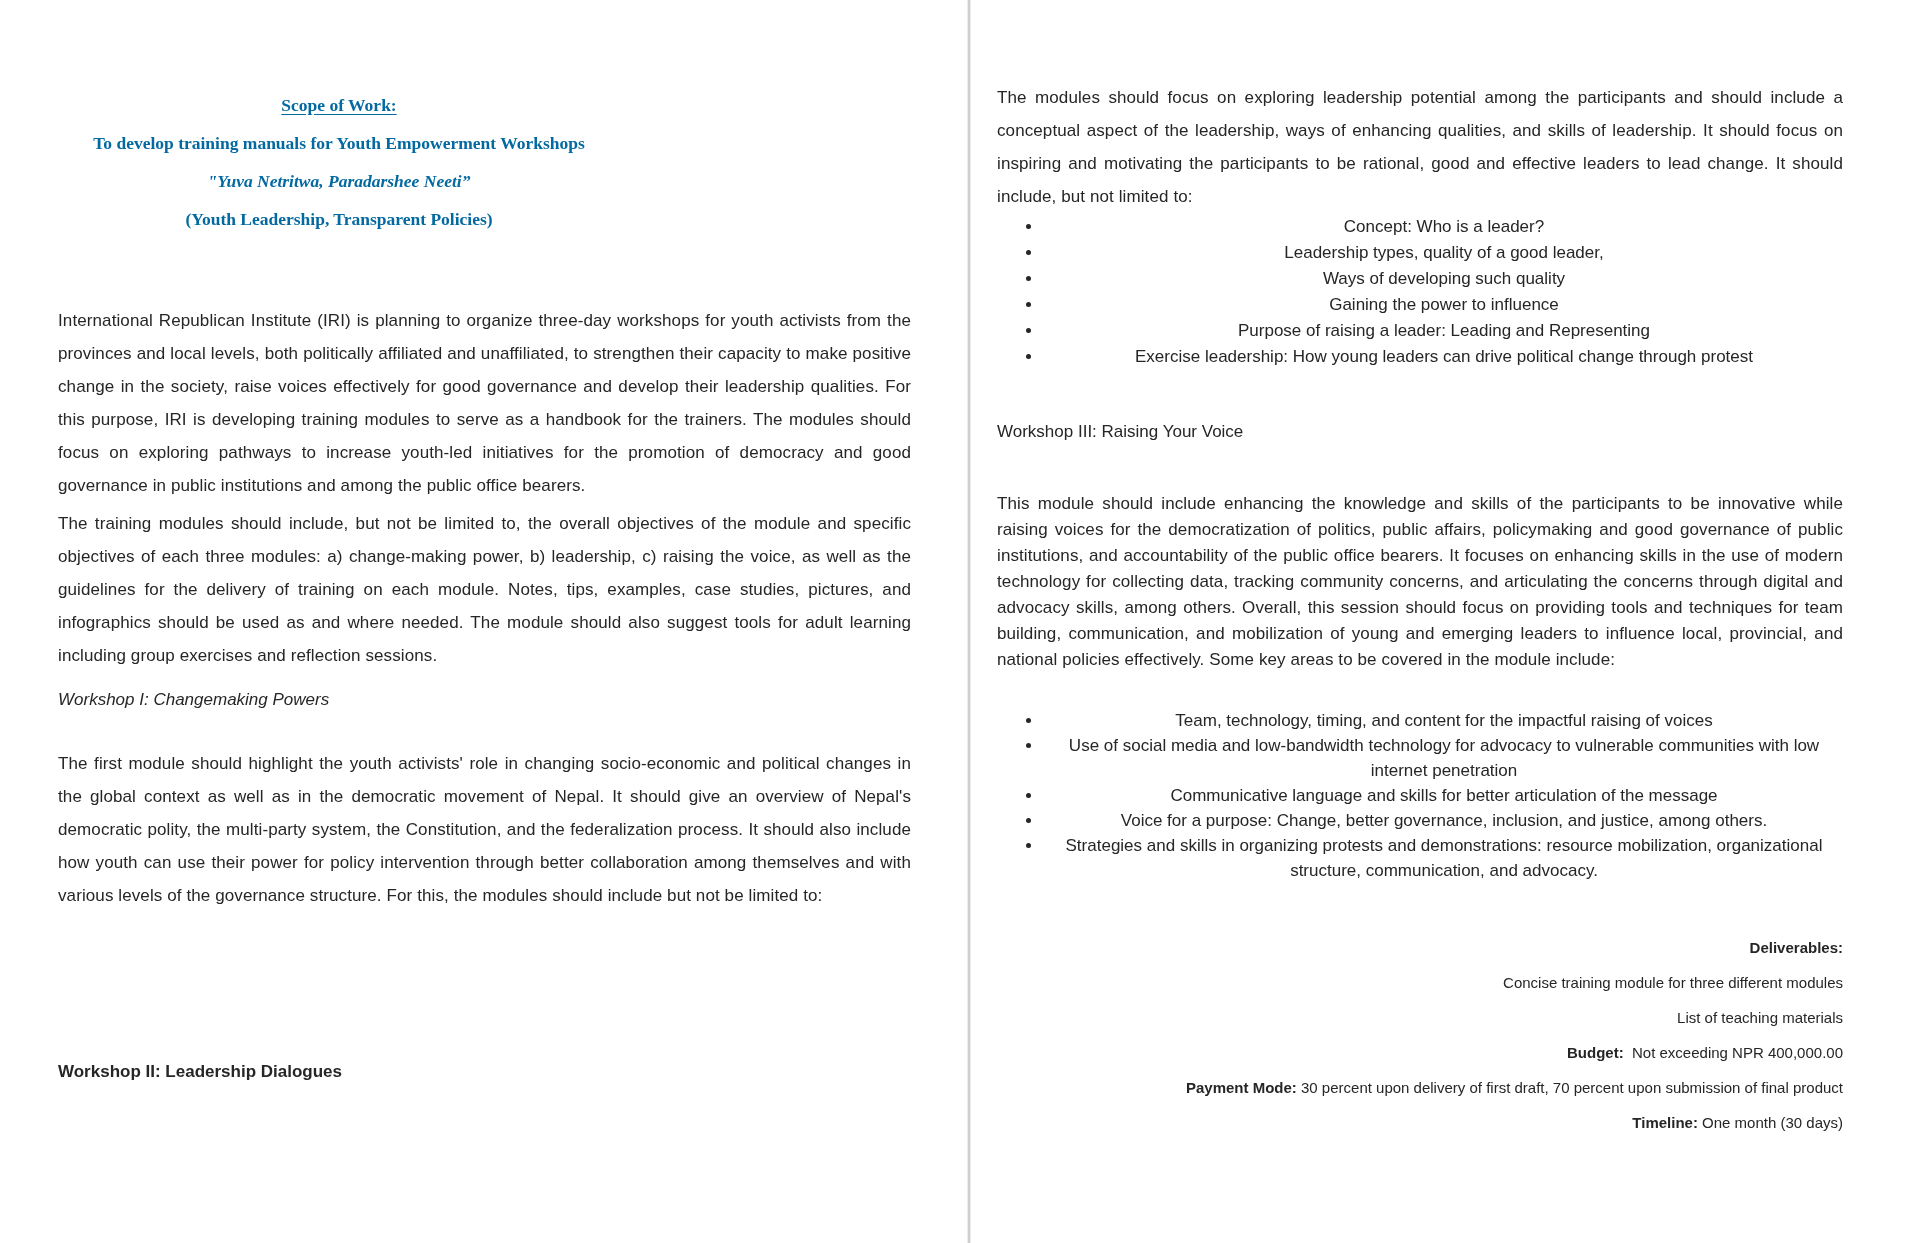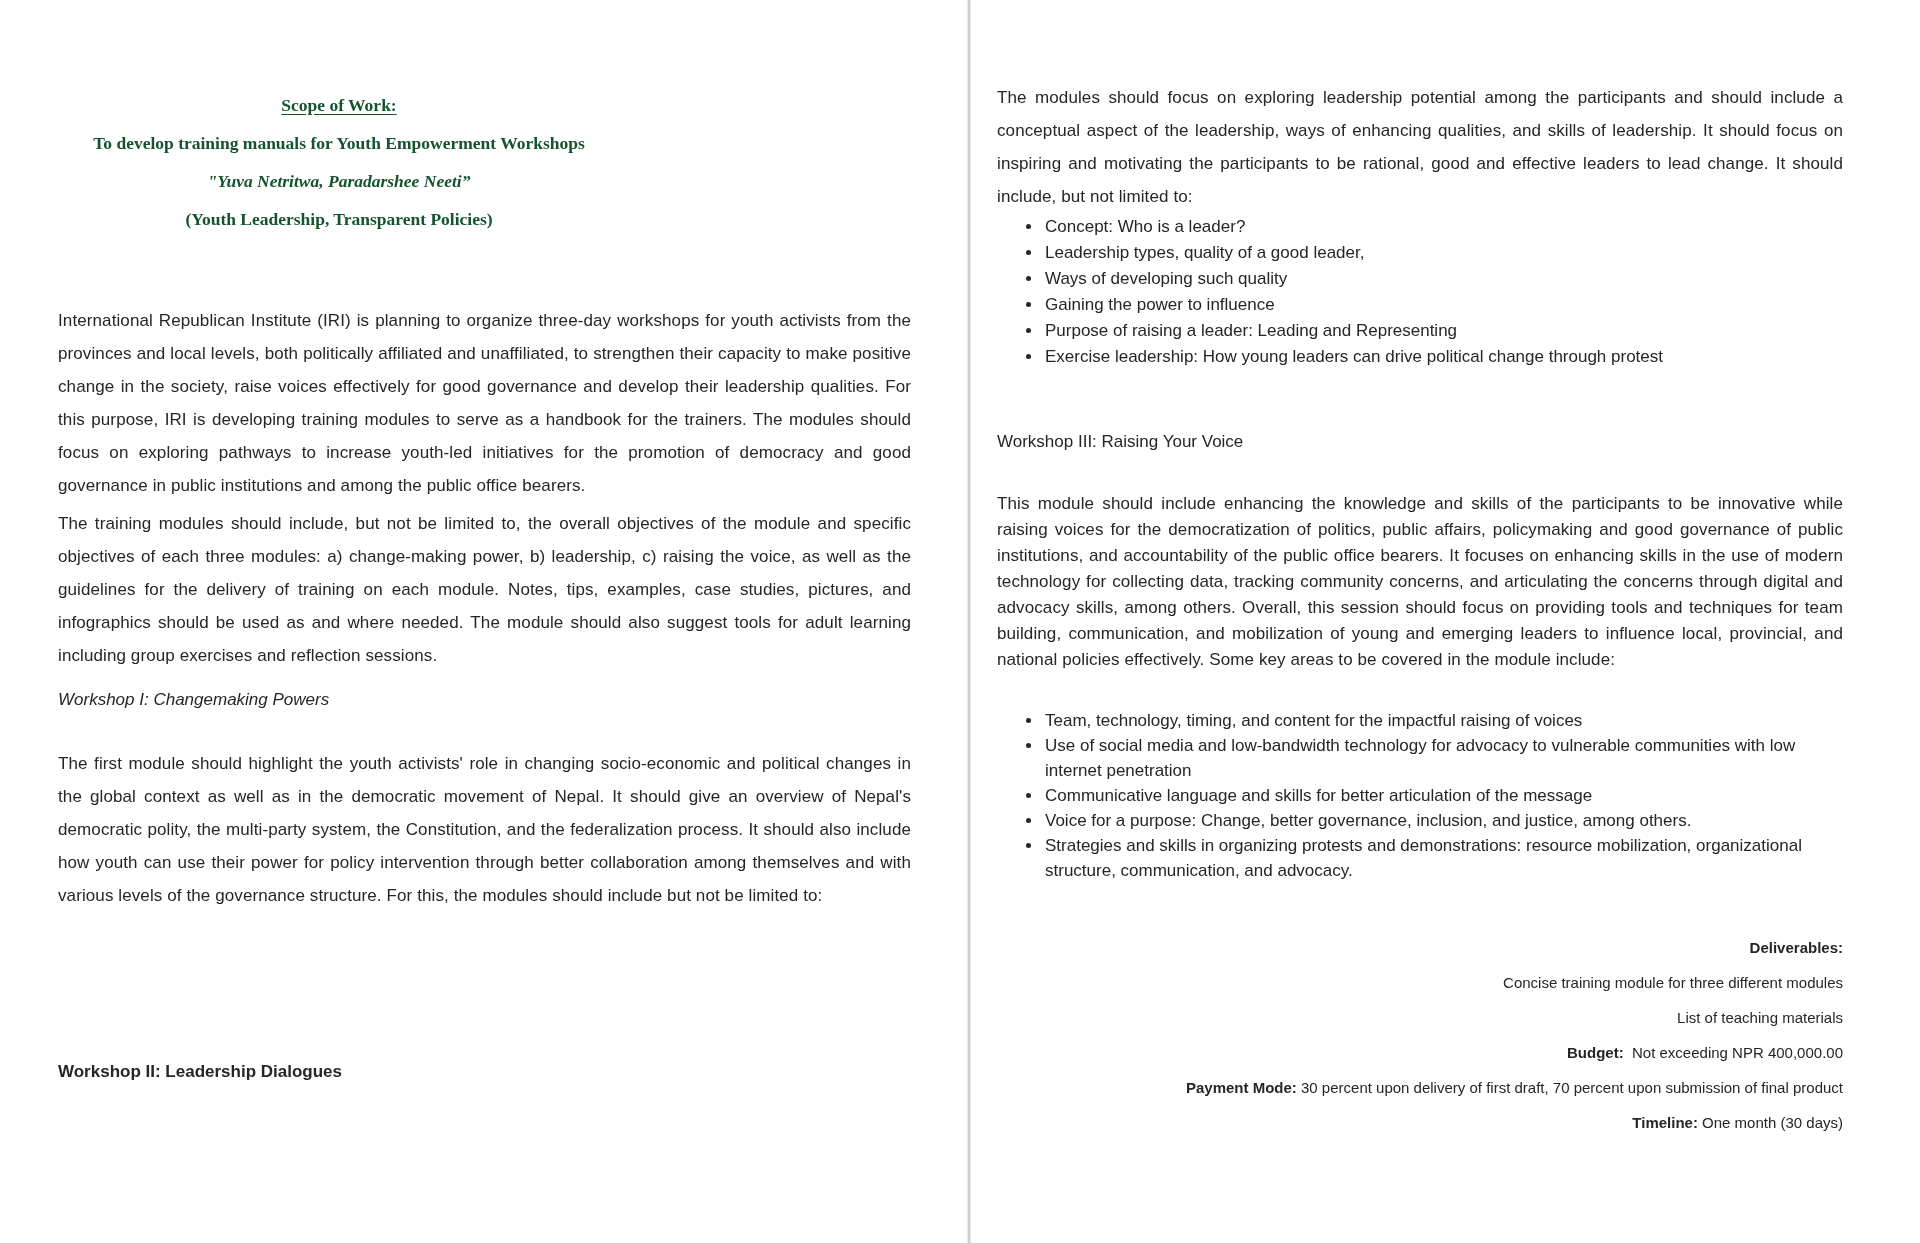--- a/index.html
+++ b/index.html
@@ -21,21 +21,21 @@
   }
   .page { position:absolute; top:0; height:1243px; }
   #page-left  { left:58px;  width:853px; }
   #page-right { left:997px; width:846px; }
 
   
   .title-block {
     position:absolute; top:94px; left:0; width:562px;
     text-align:center;
     font-family:"Liberation Serif", serif;
-    font-weight:bold; font-size:17.5px; color:#14532d;
+    font-weight:bold; font-size:17.5px; color:#0369a1;
   }
   .title-line { margin:0 0 15px 0; line-height:23px; }
   .title-underline { text-decoration:underline; text-underline-offset:3px; }
   .title-italic { font-style:italic; }
 
   
   .para {
     position:absolute; left:0; width:100%;
     margin:0; text-align:justify;
     font-size:17px; line-height:33px;
@@ -44,32 +44,32 @@
   .ws-heading {
     position:absolute; left:0; width:100%;
     margin:0; font-size:17px; font-weight:normal; line-height:26px;
   }
   .bullet-list {
     position:absolute; left:0; width:100%;
     margin:0; padding-left:46px;
     font-size:17px; line-height:26px;
     box-sizing:border-box;
   }
-  .bullet-list li { padding-left:2px; }
+  .bullet-list li { padding-left:2px;text-align:center; }
 
   #intro-para-1   { top:281px;margin-top:23px; }
   #intro-para-2   { top:507px; }
   #workshop1-heading   { top:687px;font-style:italic; }
   #workshop1-paragraph { top:747px; }
   #workshop1-bullets   { top:957px; }
   #workshop2-heading   { top:1059px;font-weight:bold; }
 
   #workshop2-paragraph { top:81px; }
   #workshop2-bullets   { top:214px; }
-  #workshop3-heading   { top:429px; }
+  #workshop3-heading   { top:419px; }
   #workshop3-paragraph { top:491px; line-height:26px; }
   #workshop3-bullets   { top:708px; line-height:25px; }
 
   .deliverables {
     position:absolute; top:937px; left:0; width:100%;
     font-size:15px;
     text-align:right;
   }
   .deliv-line { margin:0 0 13px 0; line-height:22px; }
   .bold-label { font-weight:bold; }

